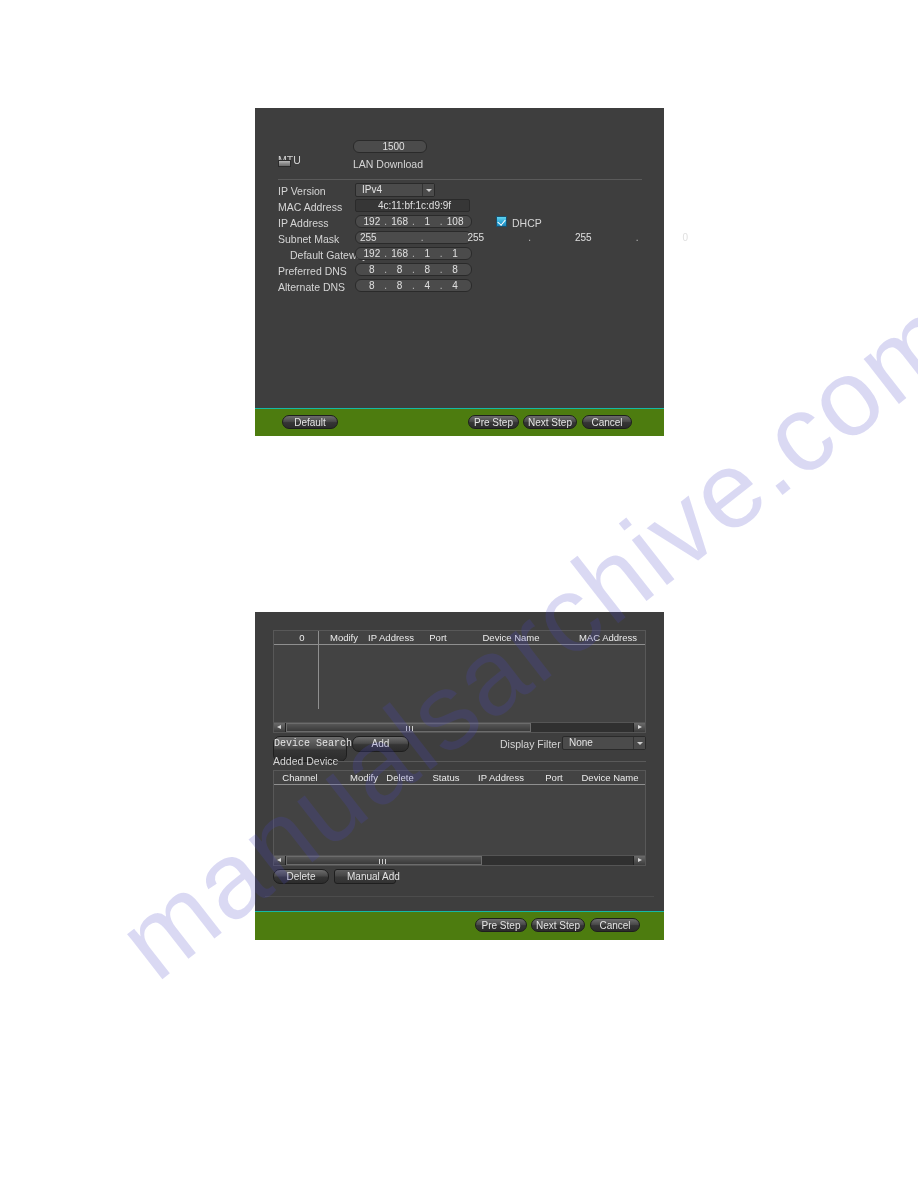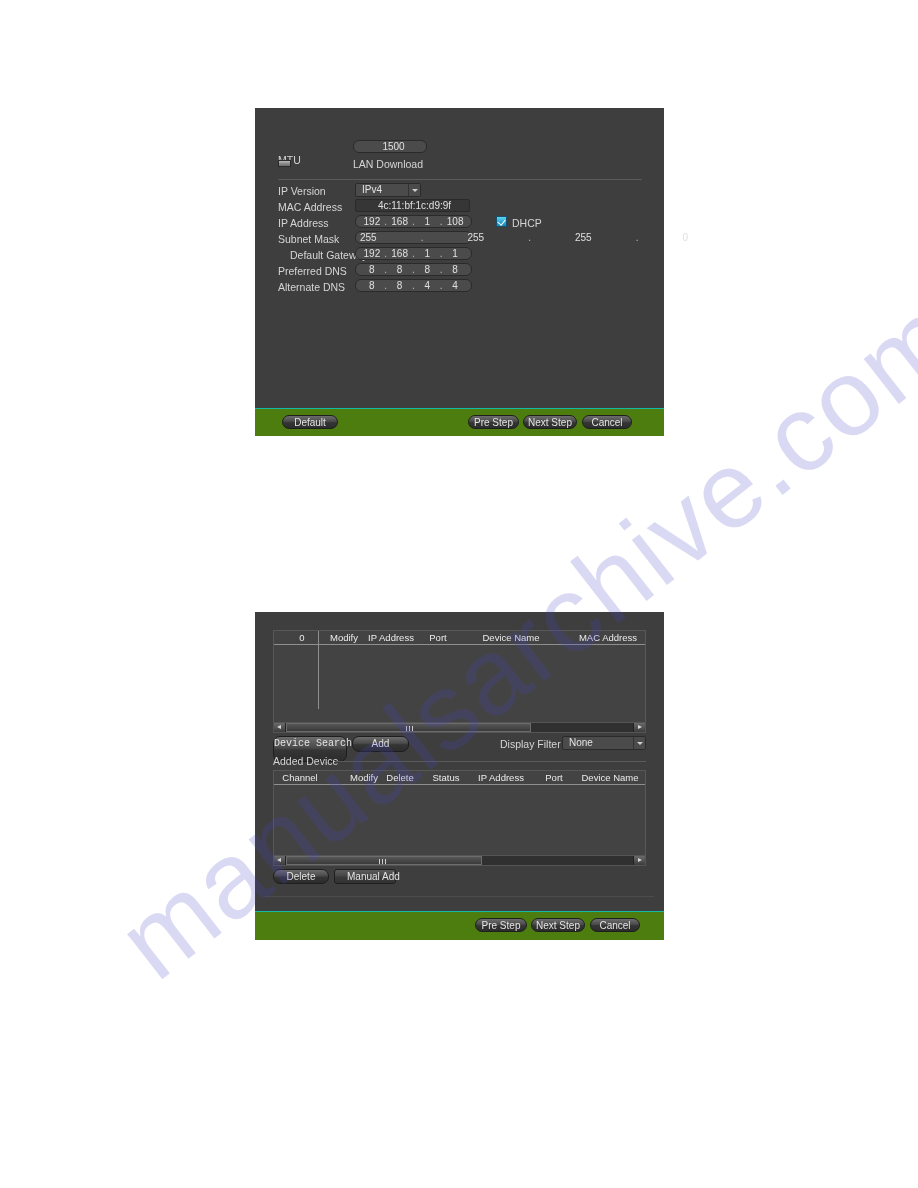--- a/index.html
+++ b/index.html
@@ -302,21 +302,21 @@
 
     <div class="lbl" style="left:23px; top:34px;margin-top:12px;">MTU</div>
     <div class="field" style="left:98px; top:32px; width:74px;">1500</div>
 
     <div class="toggle-sm" style="left:23px; top:52px;"></div>
     <div class="lbl" style="left:98px; top:50px;">LAN Download</div>
 
     <div class="divider" style="left:23px; top:71px; width:364px;"></div>
 
     <div class="lbl" style="left:23px; top:77px;">IP Version</div>
-    <div class="selectbox" style="left:100px; top:75px; width:66px;">
+    <div class="selectbox" style="left:100px; top:75px; width:80px;">
       <span>IPv4</span>
       <span class="caret"></span>
     </div>
 
     <div class="lbl" style="left:23px; top:93px;">MAC Address</div>
     <div class="field square" style="left:100px; top:91px; width:115px; padding-left:4px;">4c:11:bf:1c:d9:9f</div>
 
     <div class="lbl" style="left:23px; top:109px;">IP Address</div>
     <div class="ipfield" style="left:100px; top:107px; width:117px;">
       <span class="oct">192</span>

